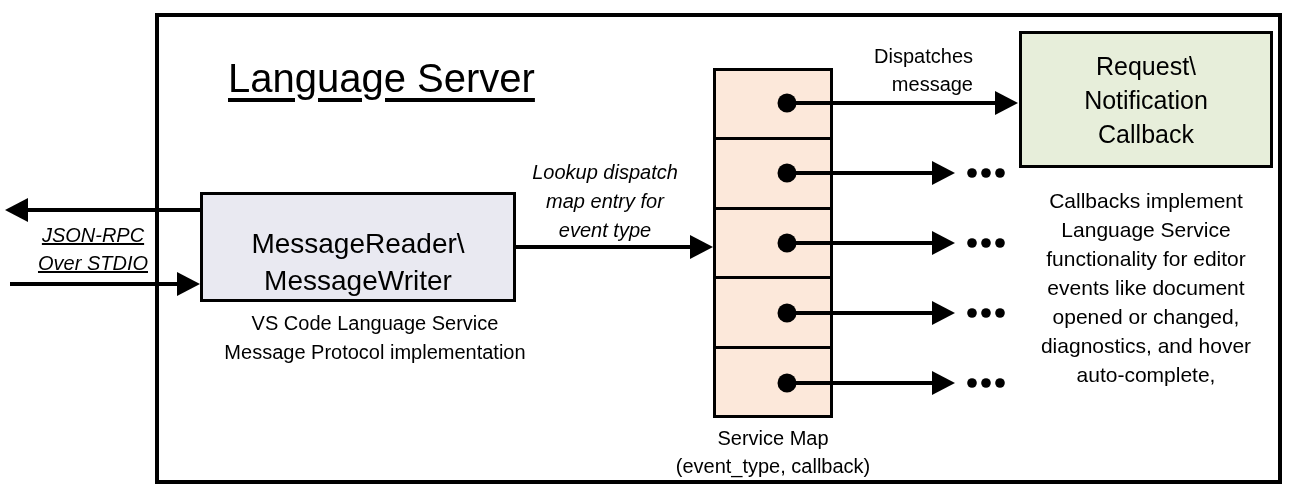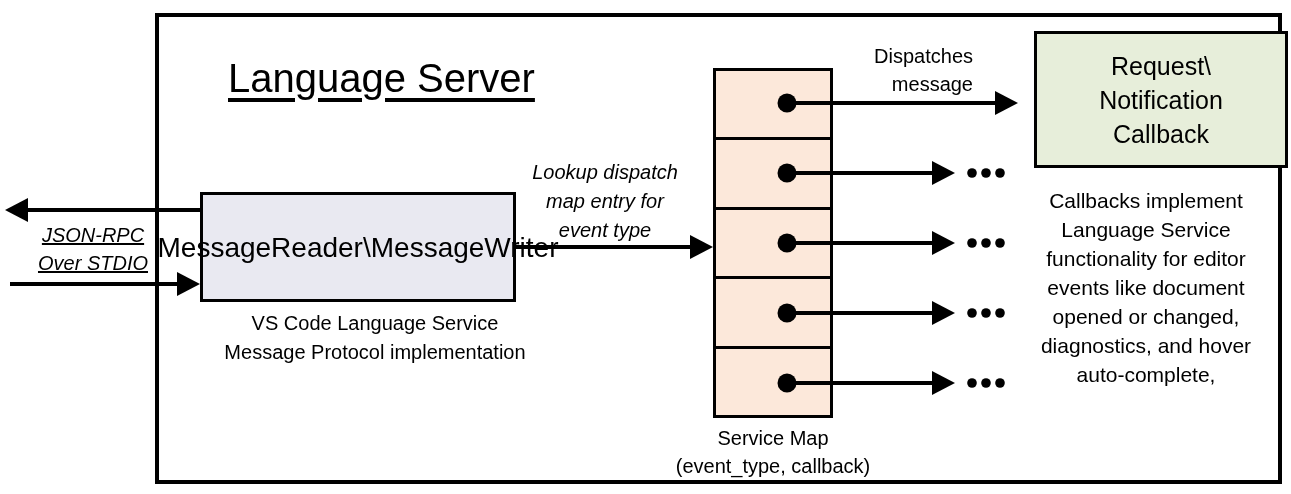--- a/index.html
+++ b/index.html
@@ -44,22 +44,23 @@
     white-space: nowrap;
     text-decoration: underline;
   }
   .reader-box {
     left: 200px; top: 192px;
     width: 316px; height: 110px;
     border: 3px solid var(--c-border, #000);
     box-sizing: border-box;
     background: var(--c-reader-fill, #e9e9f1);
     display: flex;
+    flex-direction: column;
     align-items: center;
-    justify-content: center;
+    justify-content: flex-end;
     font-size: 28px;
     line-height: 37px;
     text-align: center;
   }
   .reader-caption {
     left: 195px; top: 309px;
     width: 360px;
     text-align: center;
     font-size: 20px;
     line-height: 29px;
@@ -109,21 +110,20 @@
     border: 3px solid var(--c-border, #000);
     box-sizing: border-box;
     background: var(--c-callback-fill, #e7eeda);
     display: flex;
     flex-direction: column;
     align-items: center;
     justify-content: center;
     font-size: 25px;
     line-height: 34px;
     text-align: center;
-    margin-left: 15px;
   }
   .callback-note {
     left: 1018px; top: 186px;
     width: 256px;
     text-align: center;
     font-size: 21px;
     line-height: 29px;
     white-space: nowrap;
   }
   .overlay {

